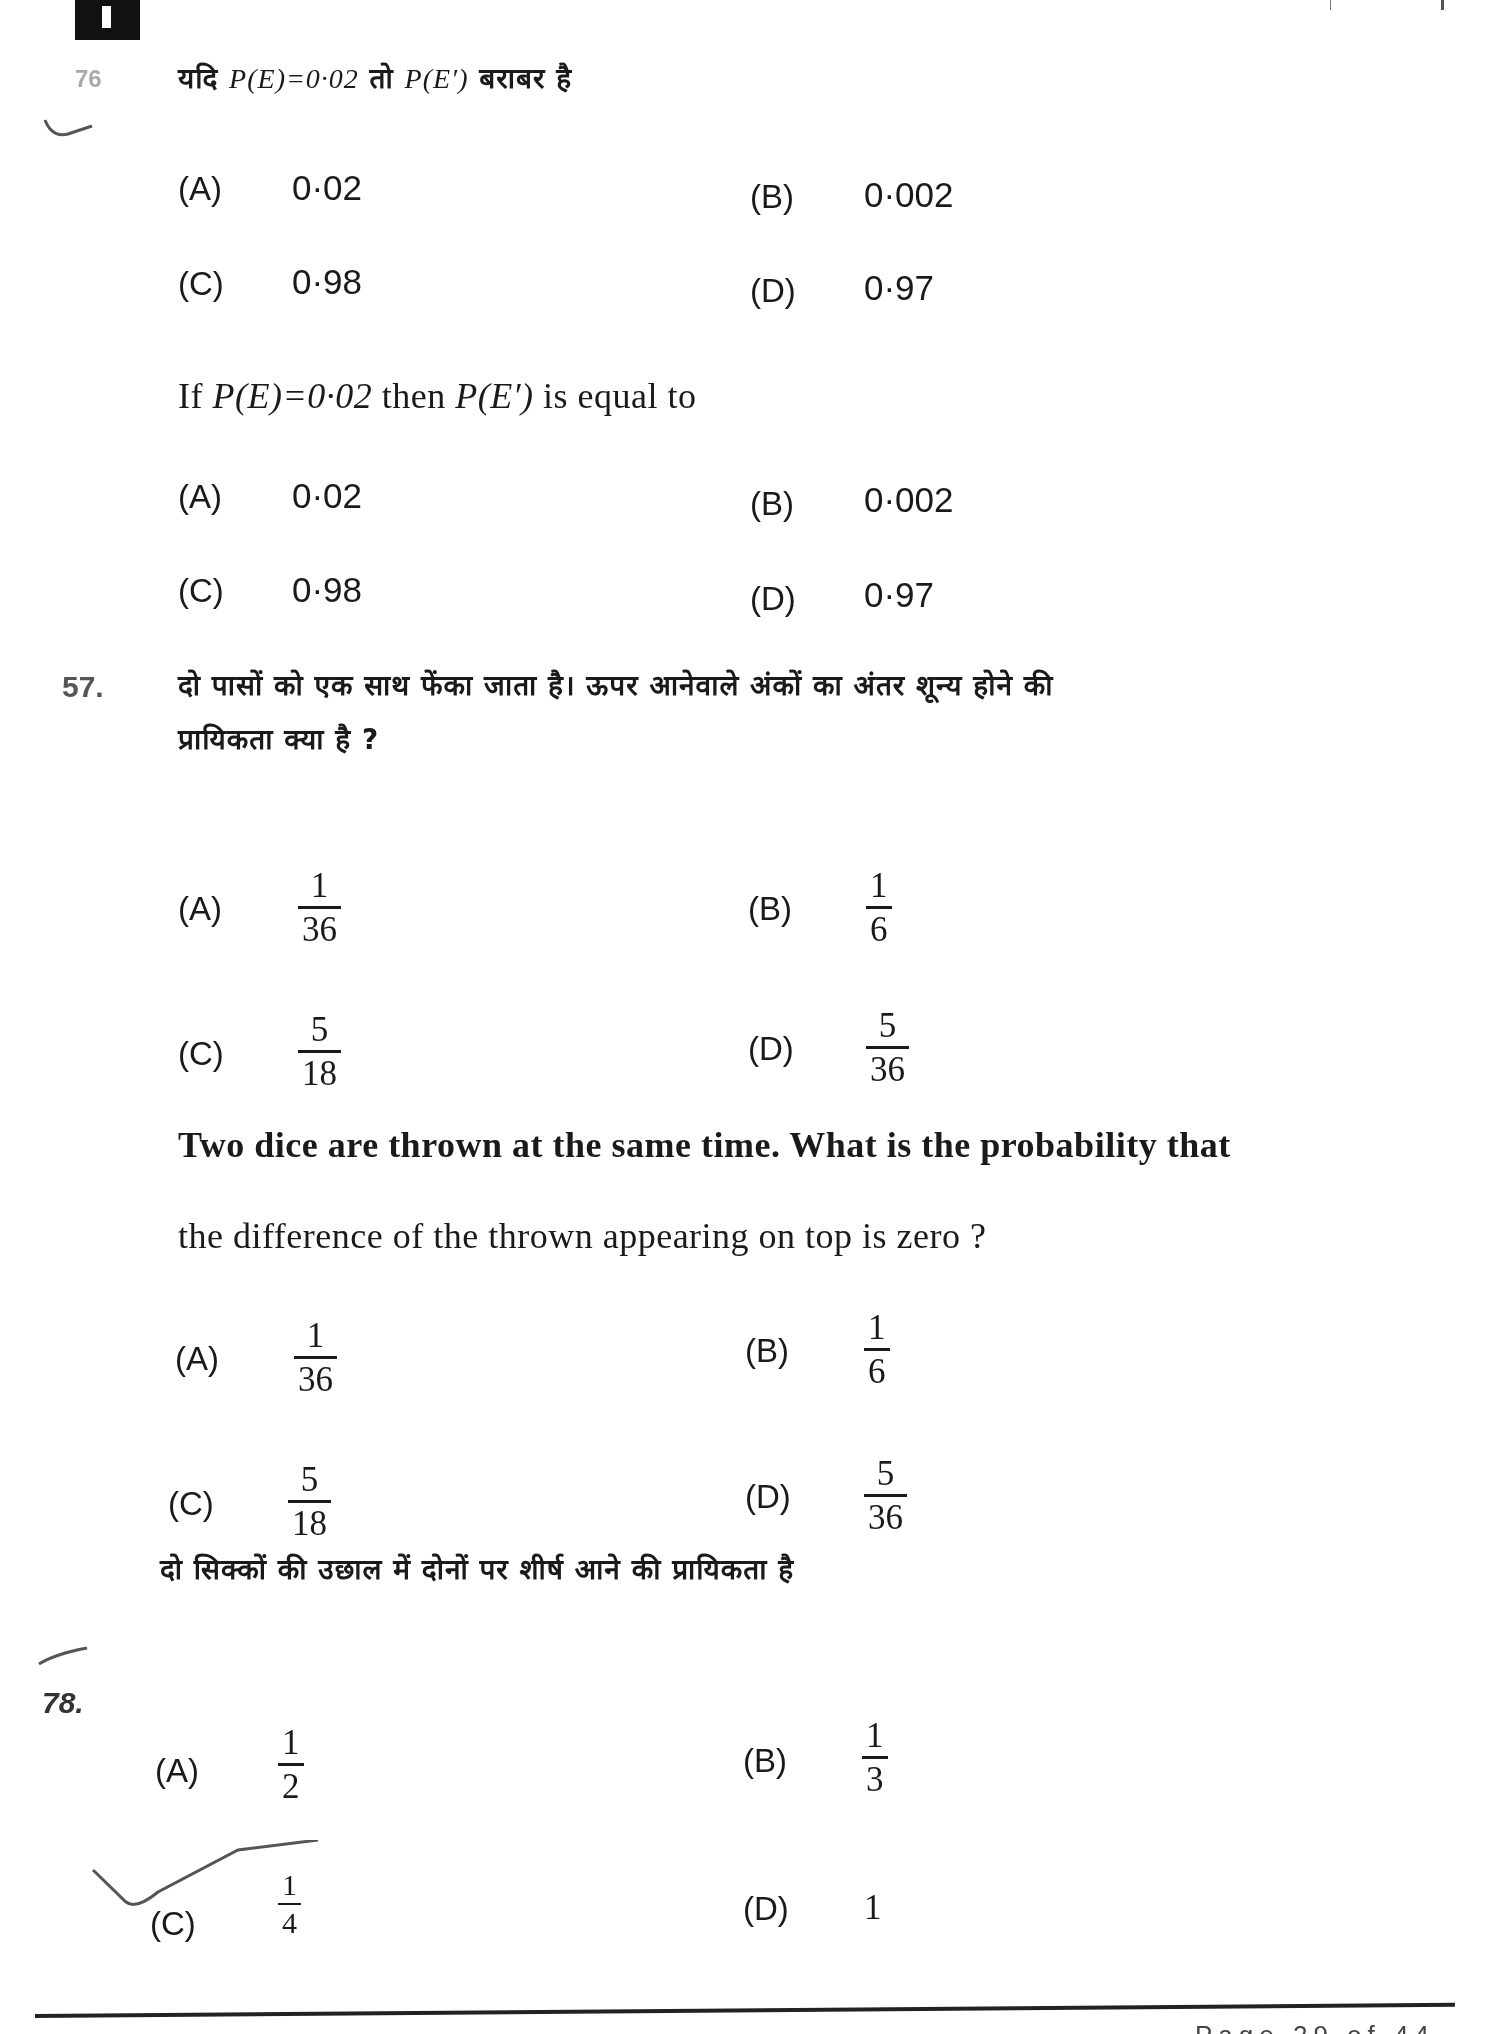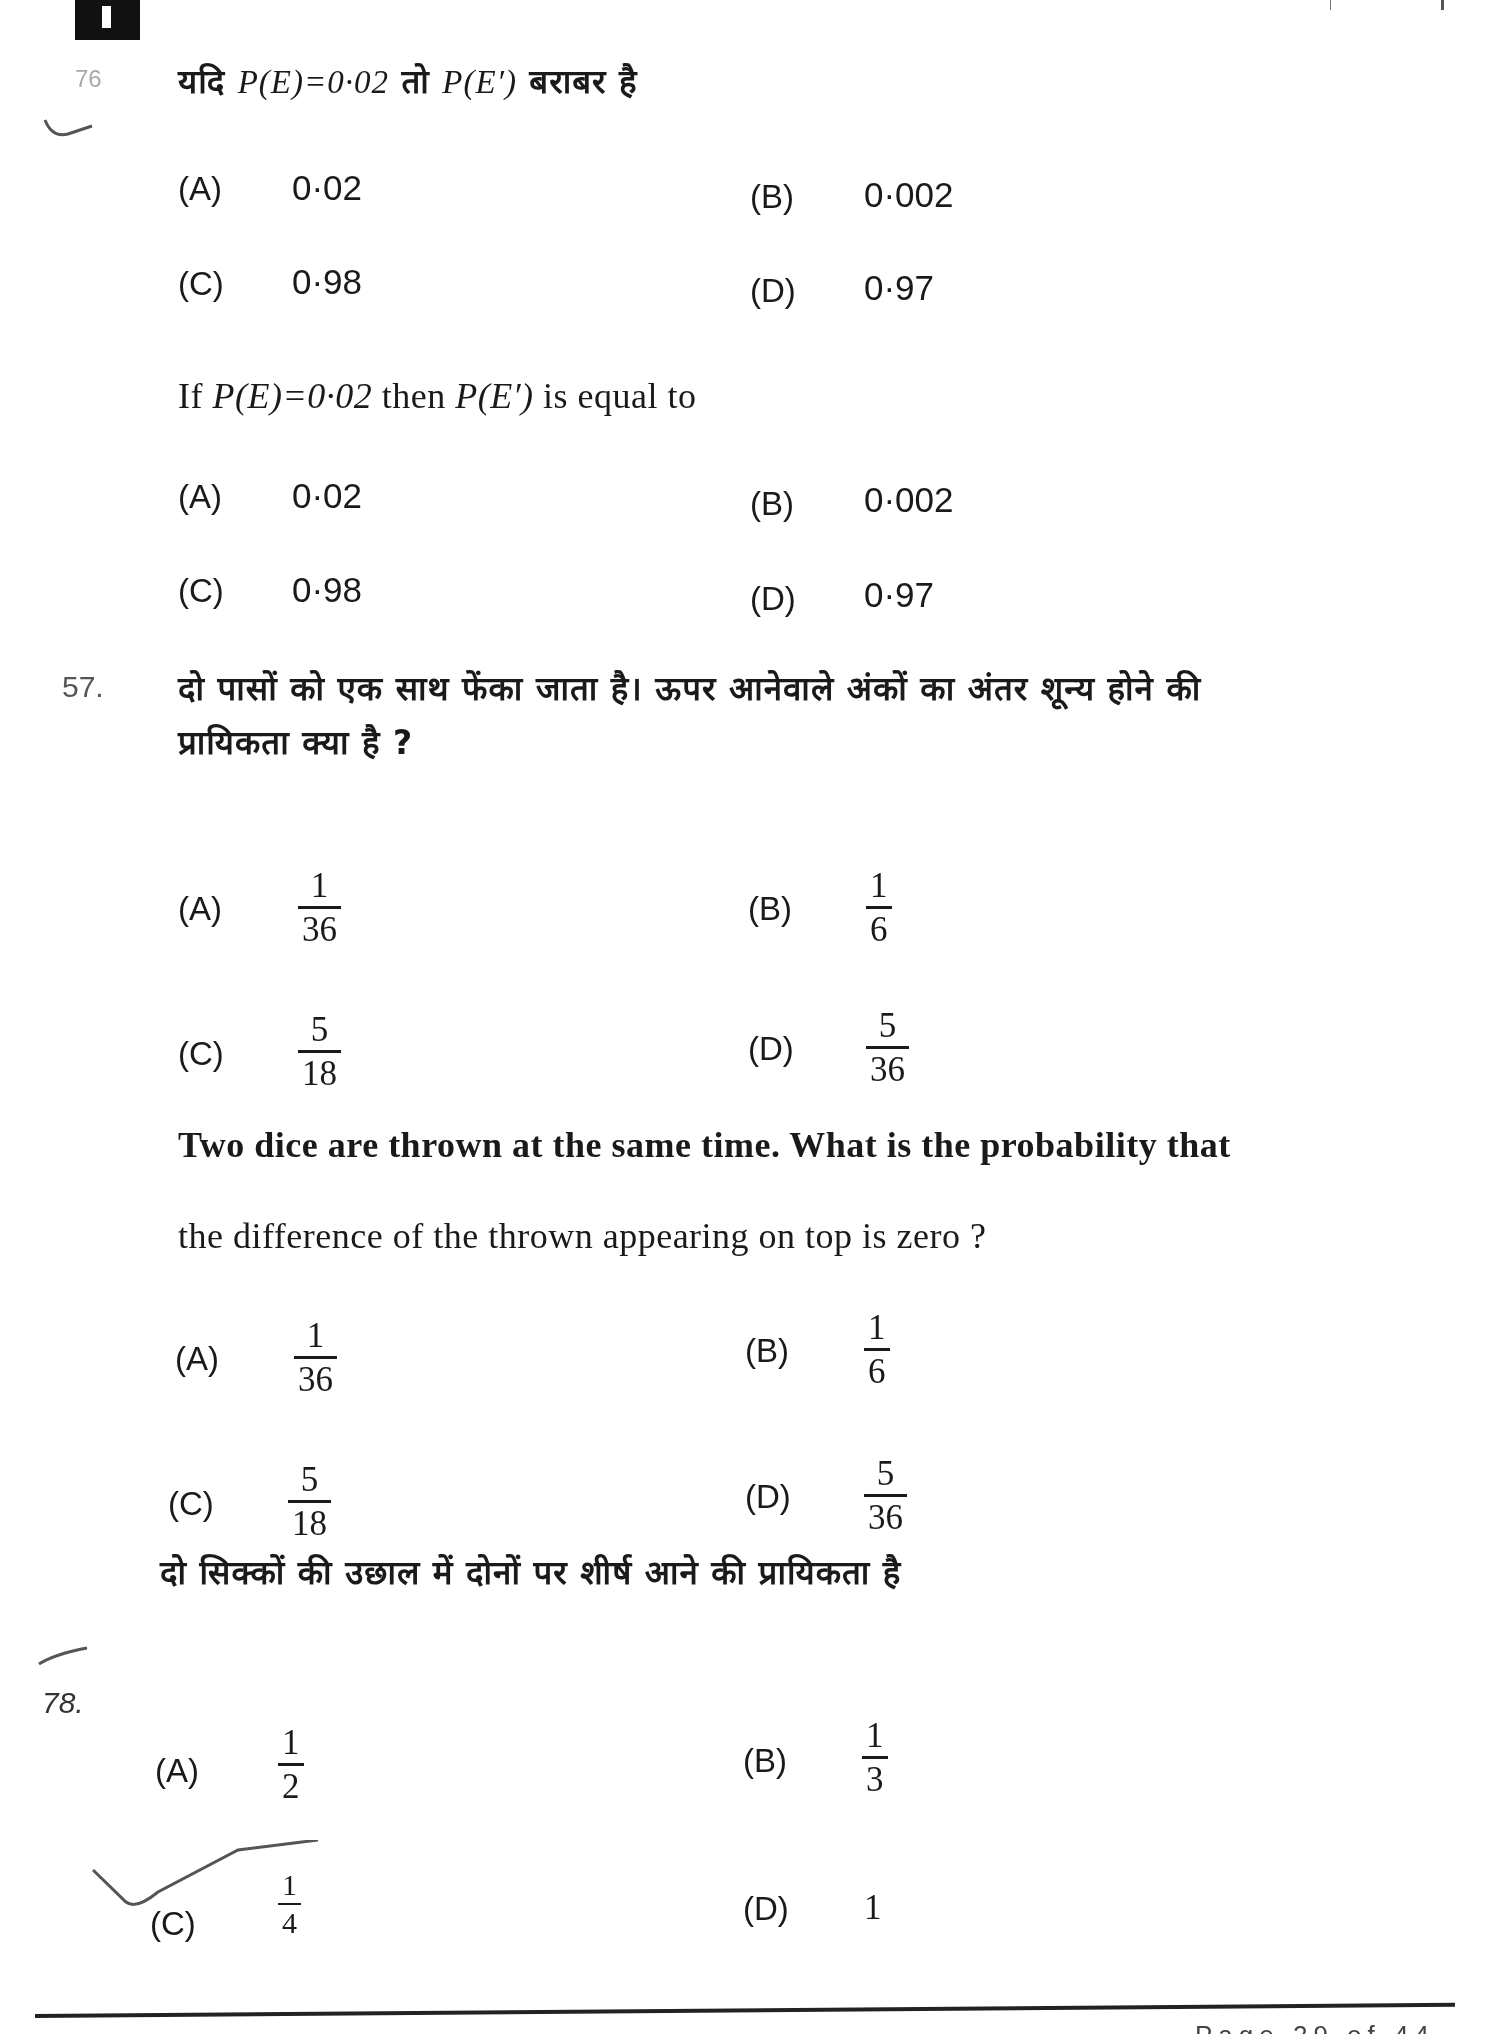--- a/index.html
+++ b/index.html
@@ -4,23 +4,23 @@
 <style>
   html, body { margin:0; padding:0; background:#ffffff; }
   body {
     width:1505px; height:2034px; position:relative; overflow:hidden;
     font-family: "Liberation Sans", sans-serif; color:#1a1a1a;
   }
   .abs { position:absolute; }
   .marker-box { left:75px; top:0; width:65px; height:40px; background:#111; }
   .marker-box span { position:absolute; left:27px; top:6px; width:9px; height:22px; background:#fff; }
   .top-right-mark { left:1330px; top:0; width:110px; height:10px; border-left:1px solid #777; border-right:3px solid #555; }
-  .qnum { font-family:"Liberation Sans", sans-serif; font-size:30px; color:#555; }
+  .qnum { font-family:"Liberation Sans", sans-serif; font-size:30px; color:#555;font-weight:bold; }
   .qnum.ink { font-style:italic; color:#333; }
-  .q-hindi { font-family:"DejaVu Sans", sans-serif; font-weight:bold; font-size:33px; letter-spacing:1px; }
+  .q-hindi { font-family:"DejaVu Sans", sans-serif; font-weight:bold; font-size:28px; letter-spacing:1px; }
   .q-eng { font-family:"Liberation Serif", serif; font-size:36px; letter-spacing:0.5px; }
   .opt-label { font-family:"Liberation Sans", sans-serif; font-size:33px; }
   .opt-val { font-family:"Liberation Sans", sans-serif; font-size:35px; }
   .frac { display:inline-flex; flex-direction:column; align-items:center; font-family:"Liberation Serif", serif; font-size:35px; line-height:1; }
   .frac .num { padding:0 4px 3px; }
   .frac .den { border-top:3px solid #1a1a1a; padding:3px 4px 0; }
   .math { font-family:"Liberation Serif", serif; font-style:italic; }
   .tick { stroke:#555; stroke-width:3; fill:none; }
   .footer-line { left:35px; top:2014px; width:1420px; height:4px; background:#222; transform:rotate(-0.45deg); transform-origin:left center; }
   .page-num { left:1195px; top:2020px; font-size:26px; color:#444; letter-spacing:6px; }

